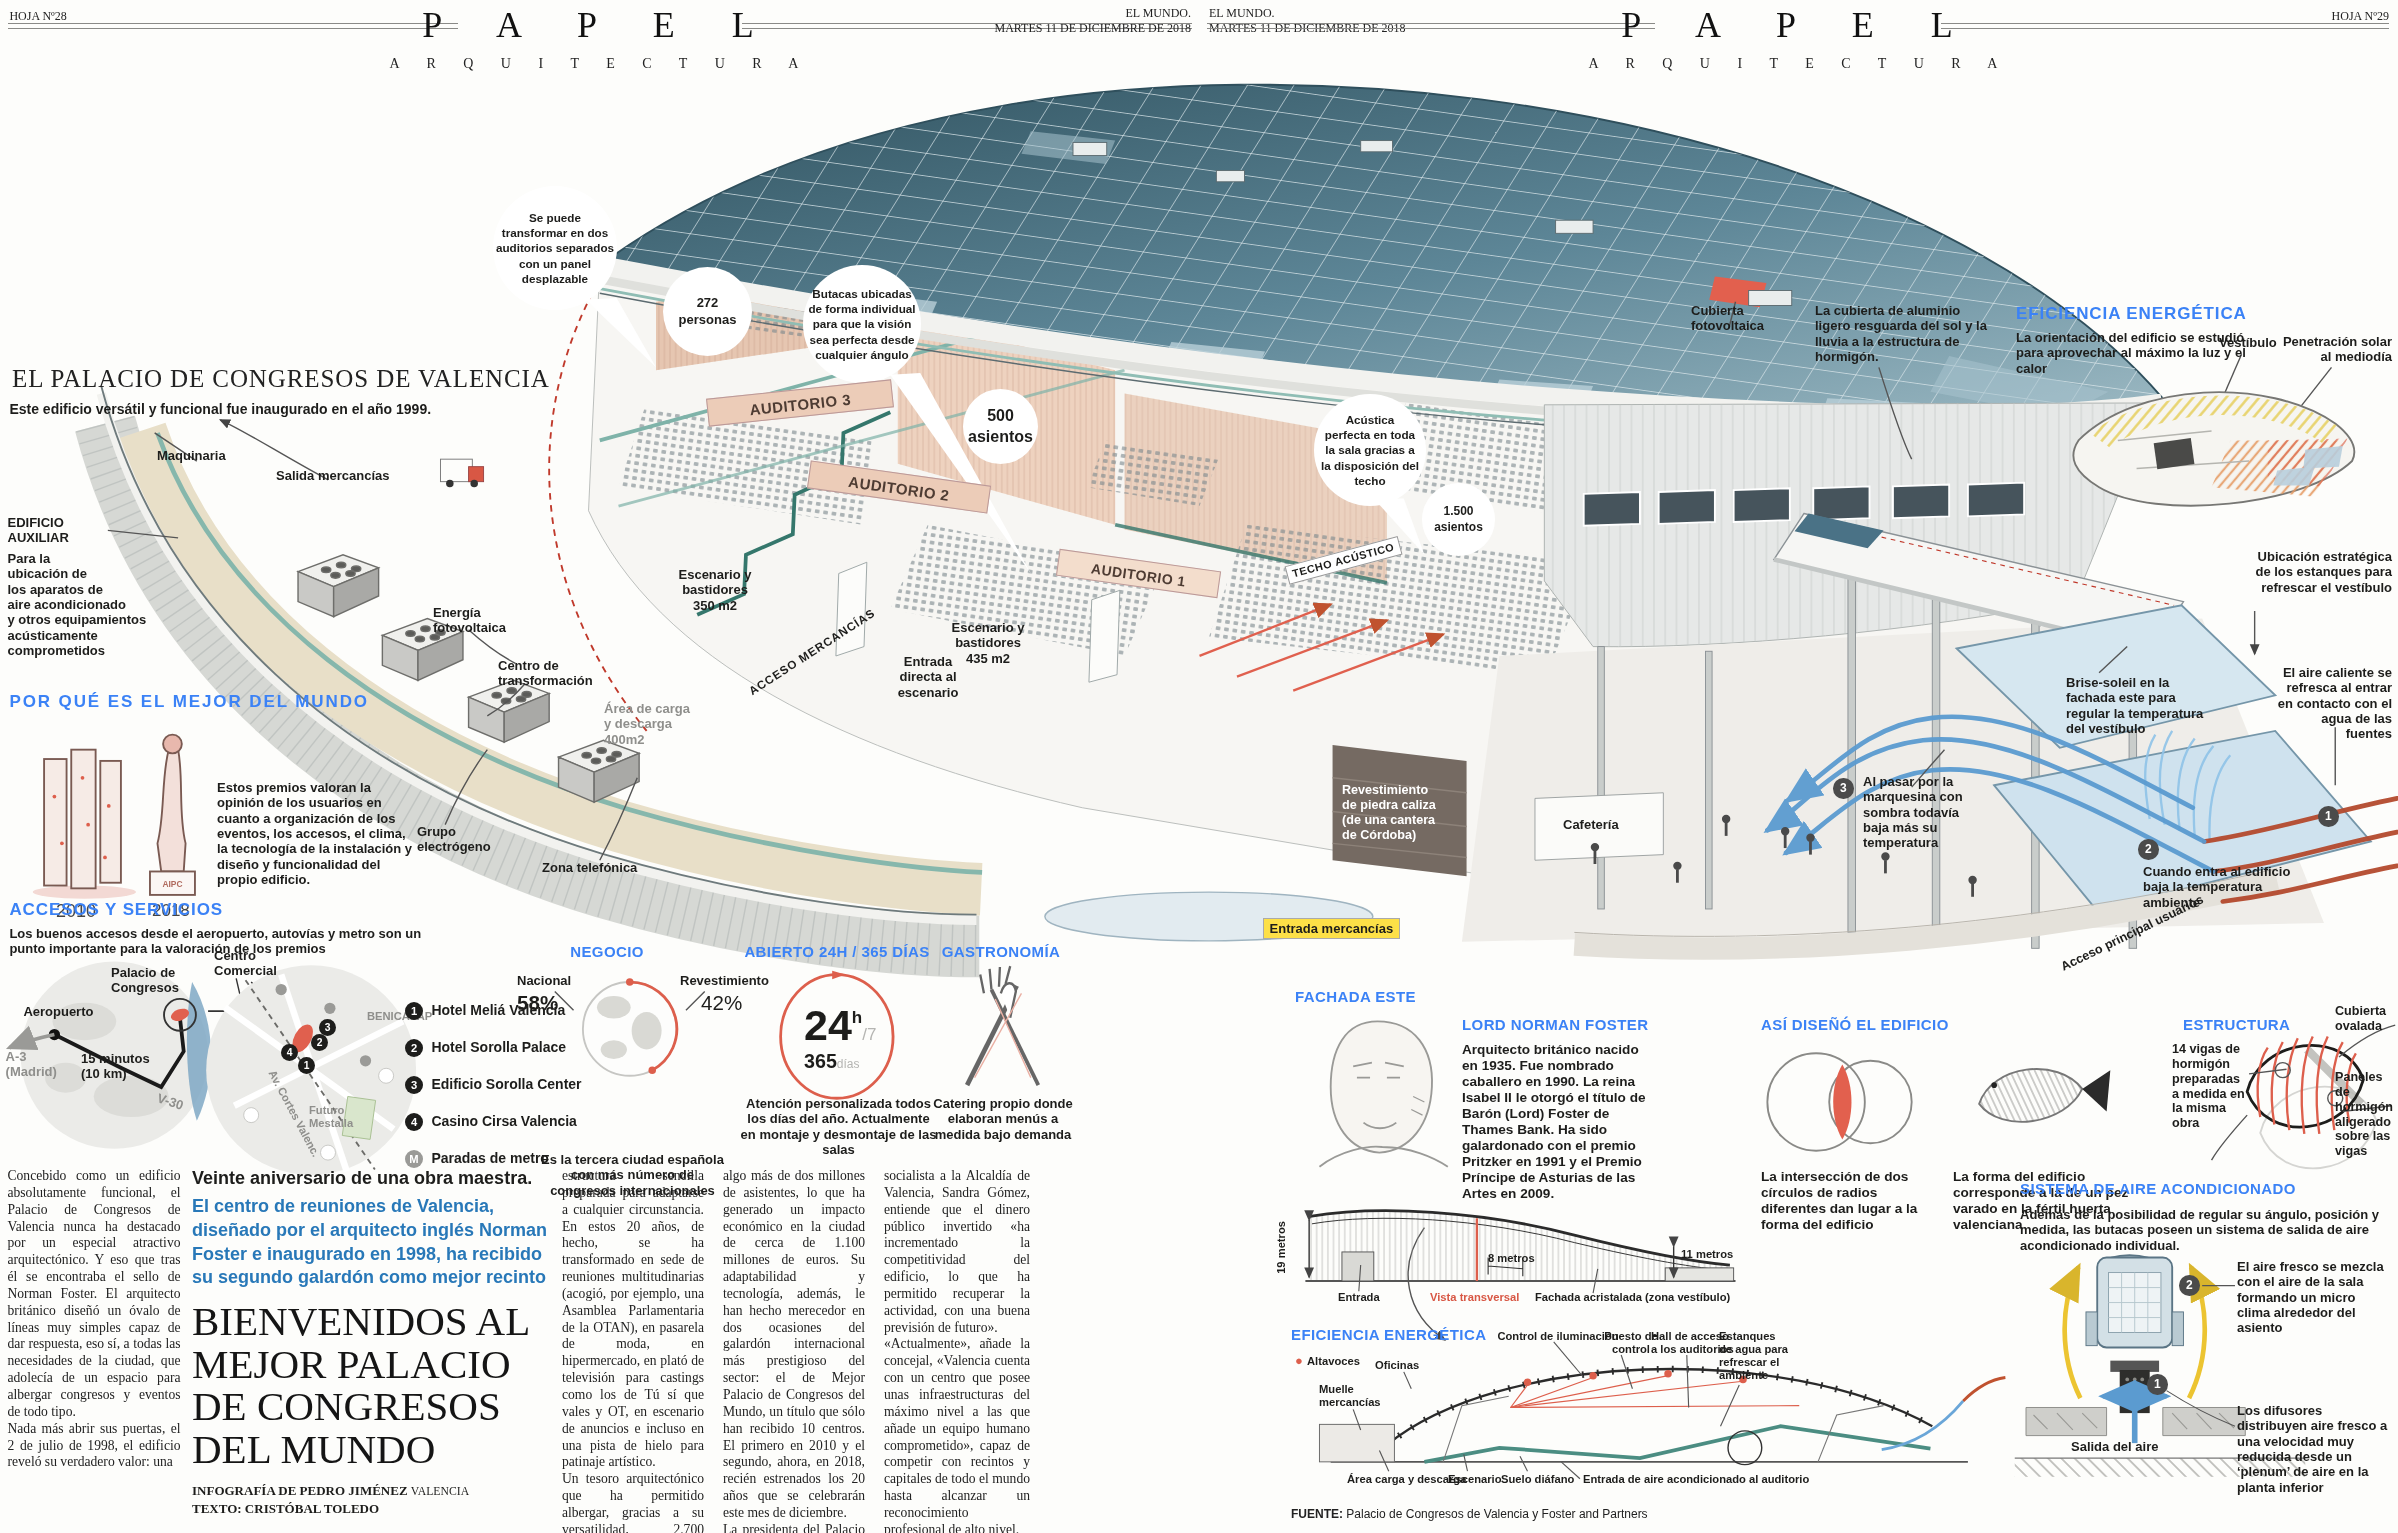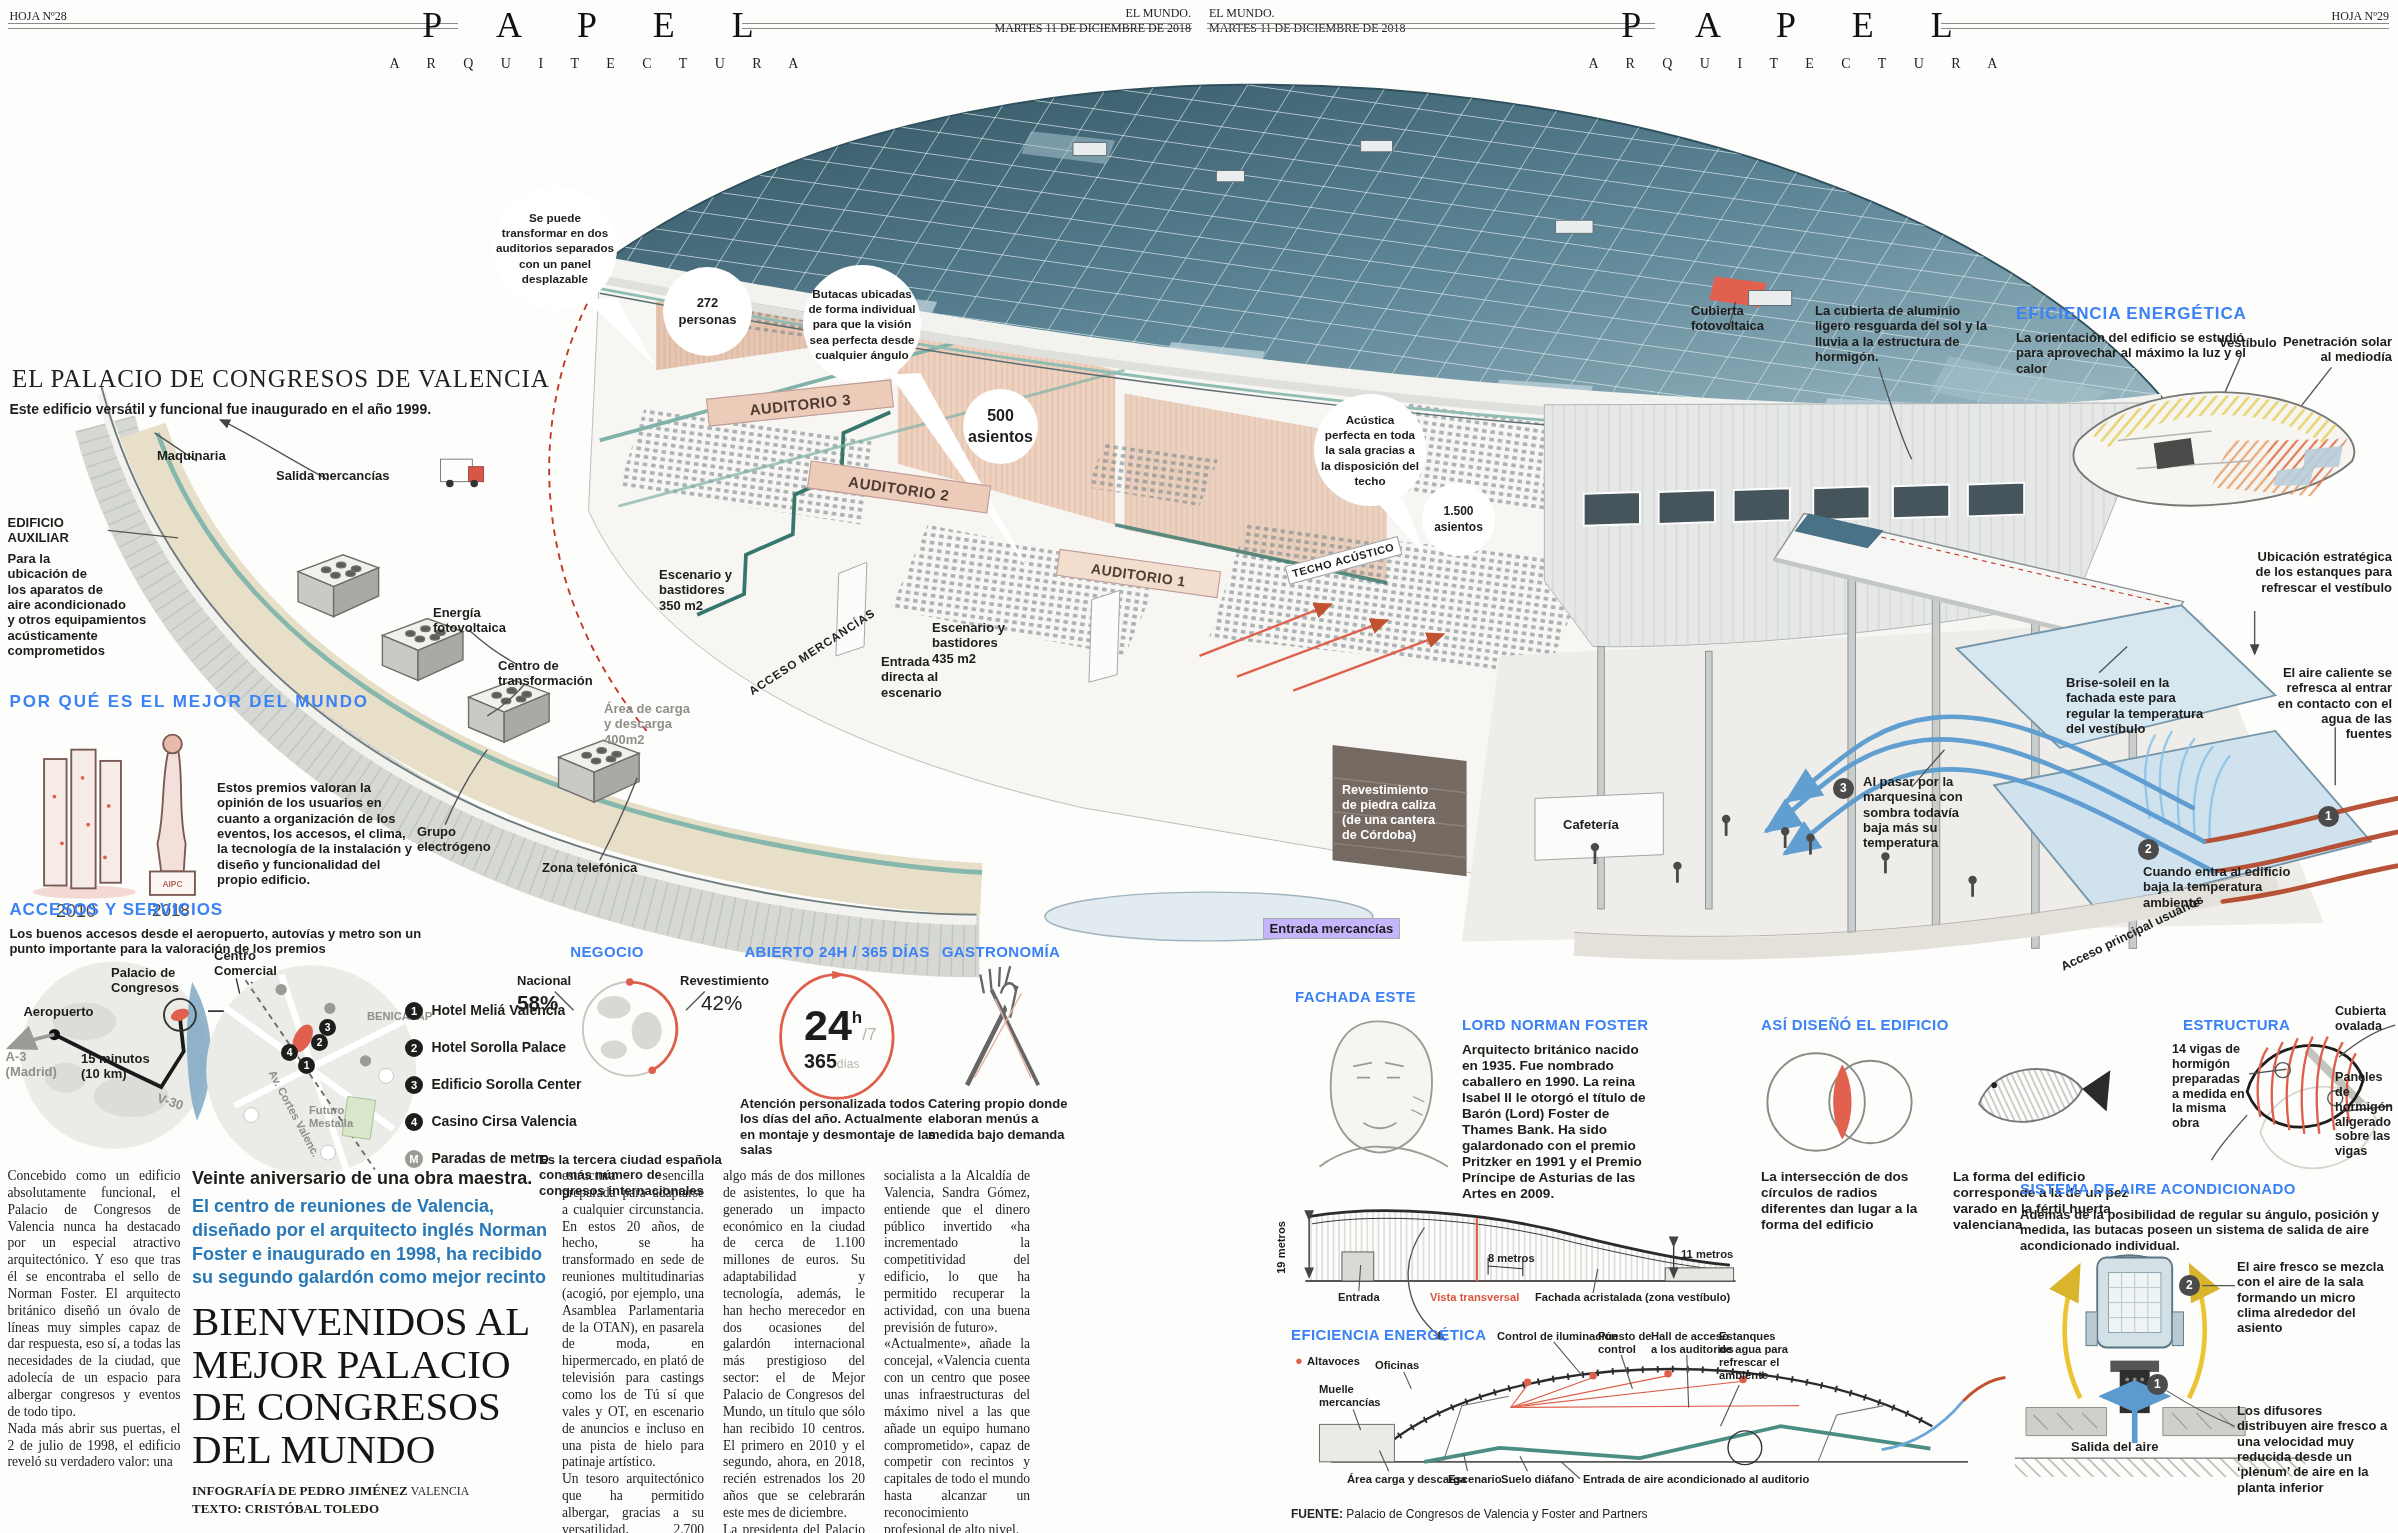--- a/index.html
+++ b/index.html
@@ -1,20 +1,20 @@
 <!DOCTYPE html>
 <html style="font-size:15px"><head>
 <meta charset="utf-8">
 <style>
   html,body{margin:0;padding:0;background:#e8e8e6;}
   #stage{position:relative;width:2399px;height:1534px;background:#fdfdfb;overflow:hidden;
          font-family:"Liberation Sans",sans-serif;color:#1d1d1b;}
   svg{position:absolute;left:0;top:0;}
   .lbl{position:absolute;font:bold 13px/1.18 "Liberation Sans",sans-serif;color:#1d1d1b;white-space:pre-line;}
-  .ctr{}.rt{text-align:right}
+  .ctr{text-align:center}.rt{text-align:right}
   .gray{color:#8f8f8c}.wht{color:#fff}.red{color:#d85744}
   .tiny{font-size:11.2px;line-height:1.15}
   .sec{position:absolute;font:600 17px/1.1 "Liberation Sans",sans-serif;letter-spacing:0.4px;color:#3b82f6;white-space:pre-line}
   .sec.small{font-size:15px}
   .serifT{font-family:"Liberation Serif",serif;}
   .bubble{position:absolute;background:#fff;border-radius:50%;display:flex;align-items:center;justify-content:center;
           text-align:center;font:bold 11.7px/1.3 "Liberation Sans",sans-serif;color:#1d1d1b;white-space:pre-line;}
   .nbadge{display:inline-block;width:18px;height:18px;border-radius:50%;background:#1d1d1b;color:#fff;
           font:bold 11.2px/18px "Liberation Sans",sans-serif;text-align:center;vertical-align:middle;margin-right:8.4px;}
   .nbadge.grey{background:#9a9a97}
@@ -623,21 +623,21 @@
 fotovoltaica</div>
 <div class="lbl" style="left:1815px;top:303px">La cubierta de aluminio
 ligero resguarda del sol y la
 lluvia a la estructura de
 hormigón.</div>
 <div class="lbl wht" style="left:1342px;top:783px;font-size:12.6px">Revestimiento
 de piedra caliza
 (de una cantera
 de Córdoba)</div>
 <div class="lbl" style="left:1563px;top:817px">Cafetería</div>
-<div class="lbl" style="left:1263px;top:918px;background:#c4b5fd;padding:1.9px 5.6px;border:0.9px solid #aaa">Entrada mercancías</div>
+<div class="lbl" style="left:1263px;top:918px;background:#fde047;padding:1.9px 5.6px;border:0.9px solid #aaa">Entrada mercancías</div>
 <div class="lbl" style="left:2054px;top:926px;transform:rotate(-26deg);font-size:12.6px">Acceso principal usuarios</div>
 
 <div class="sec" style="left:9.4px;top:693px;letter-spacing:1.9px">POR QUÉ ES EL MEJOR DEL MUNDO</div>
 <div class="lbl" style="left:56px;top:901px;font-size:18px;font-weight:normal;color:#444">2010</div>
 <div class="lbl" style="left:152px;top:901px;font-size:17px;font-weight:normal;color:#444">2018</div>
 <div class="lbl" style="left:217px;top:780px;width:197px">Estos premios valoran la opinión de los usuarios en cuanto a organización de los eventos, los accesos, el clima, la tecnología de la instalación y diseño y funcionalidad del propio edificio.</div>
 
 <div class="sec" style="left:9.4px;top:901px;letter-spacing:0.9px">ACCESOS Y SERVICIOS</div>
 <div class="lbl" style="left:9.4px;top:926px;width:412px">Los buenos accesos desde el aeropuerto, autovías y metro son un punto importante para la valoración de los premios</div>
 <div class="lbl" style="left:23.4px;top:1004px">Aeropuerto</div>

